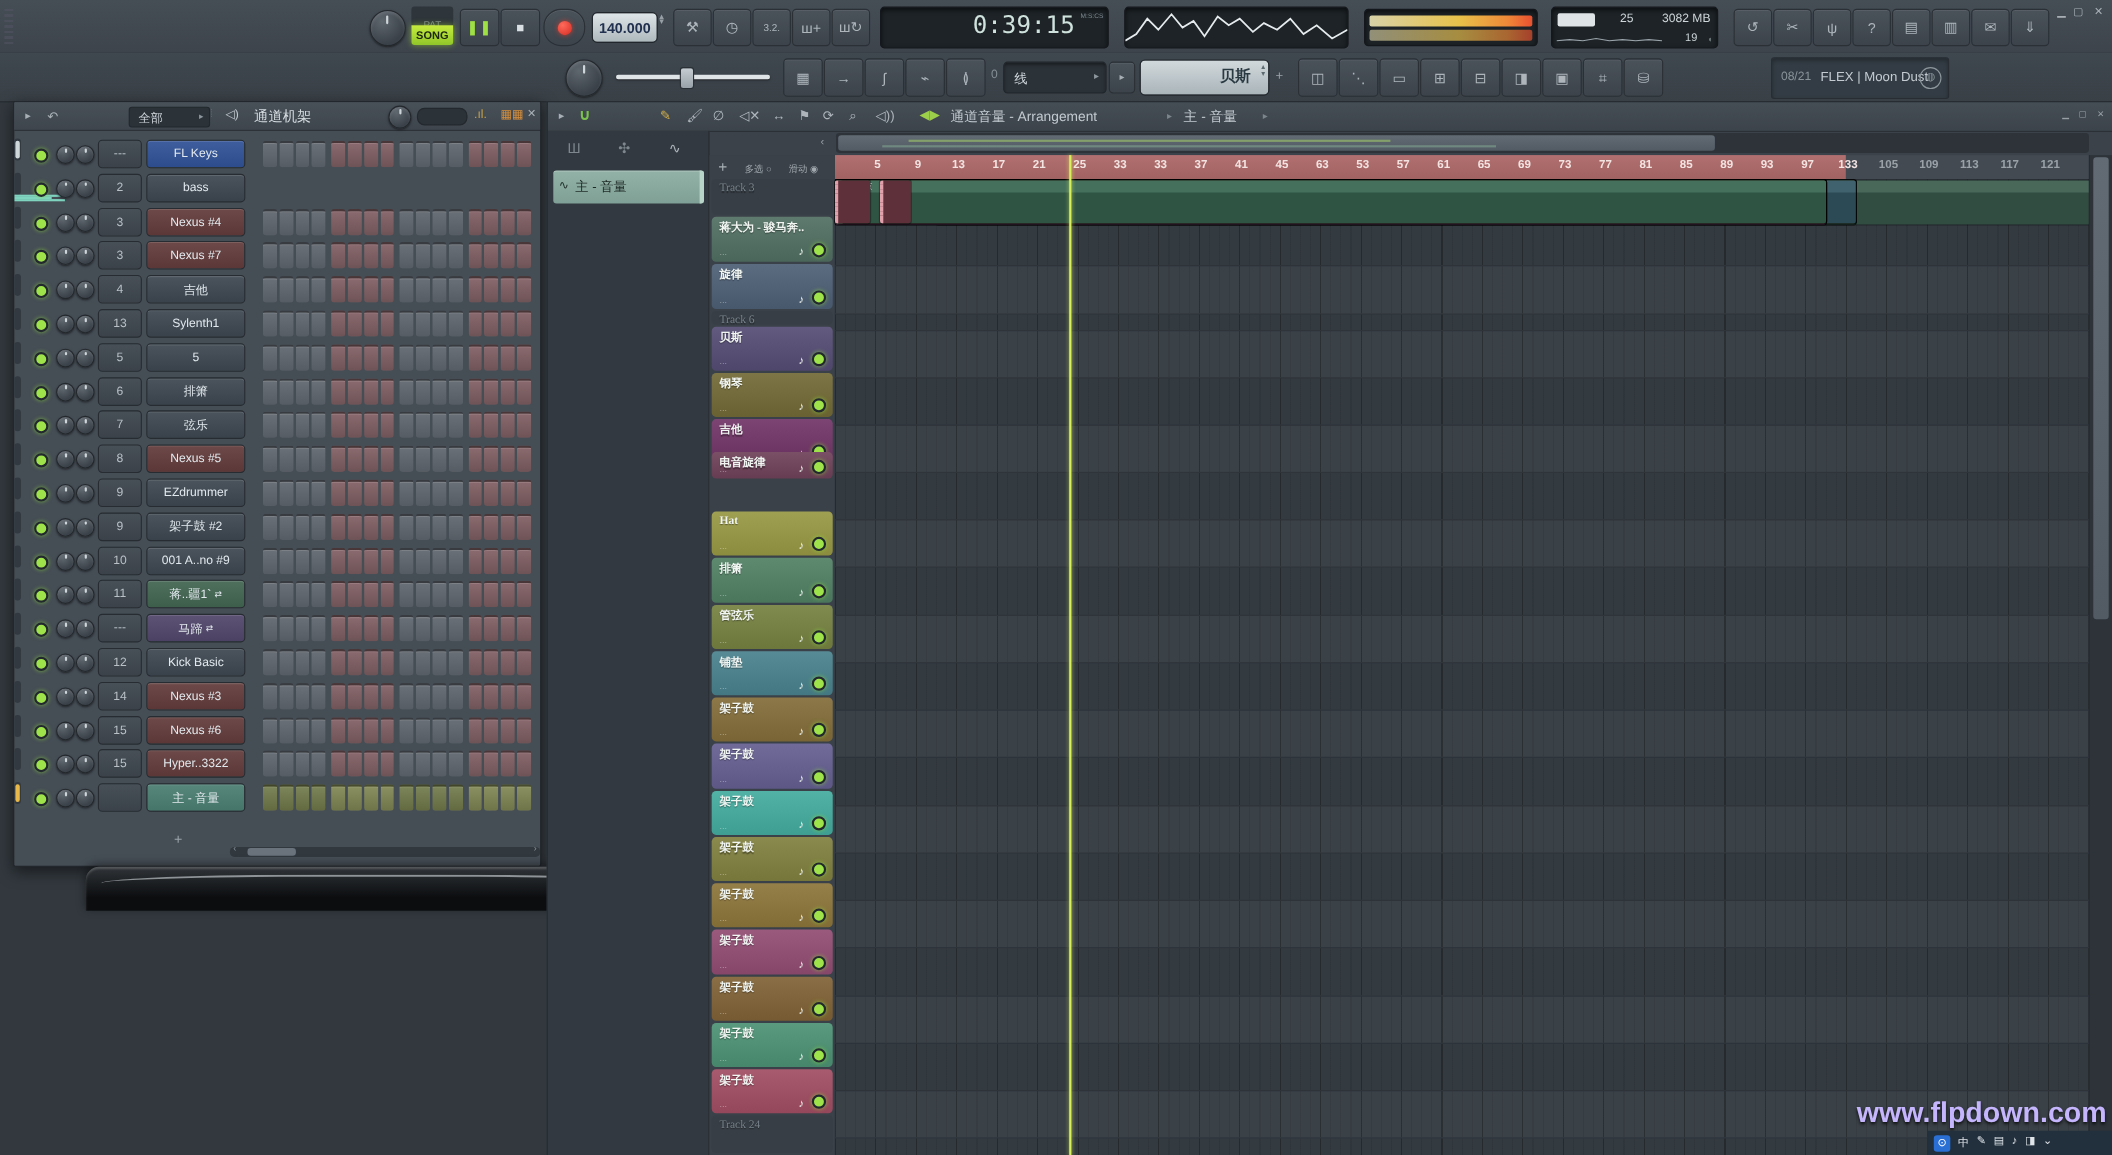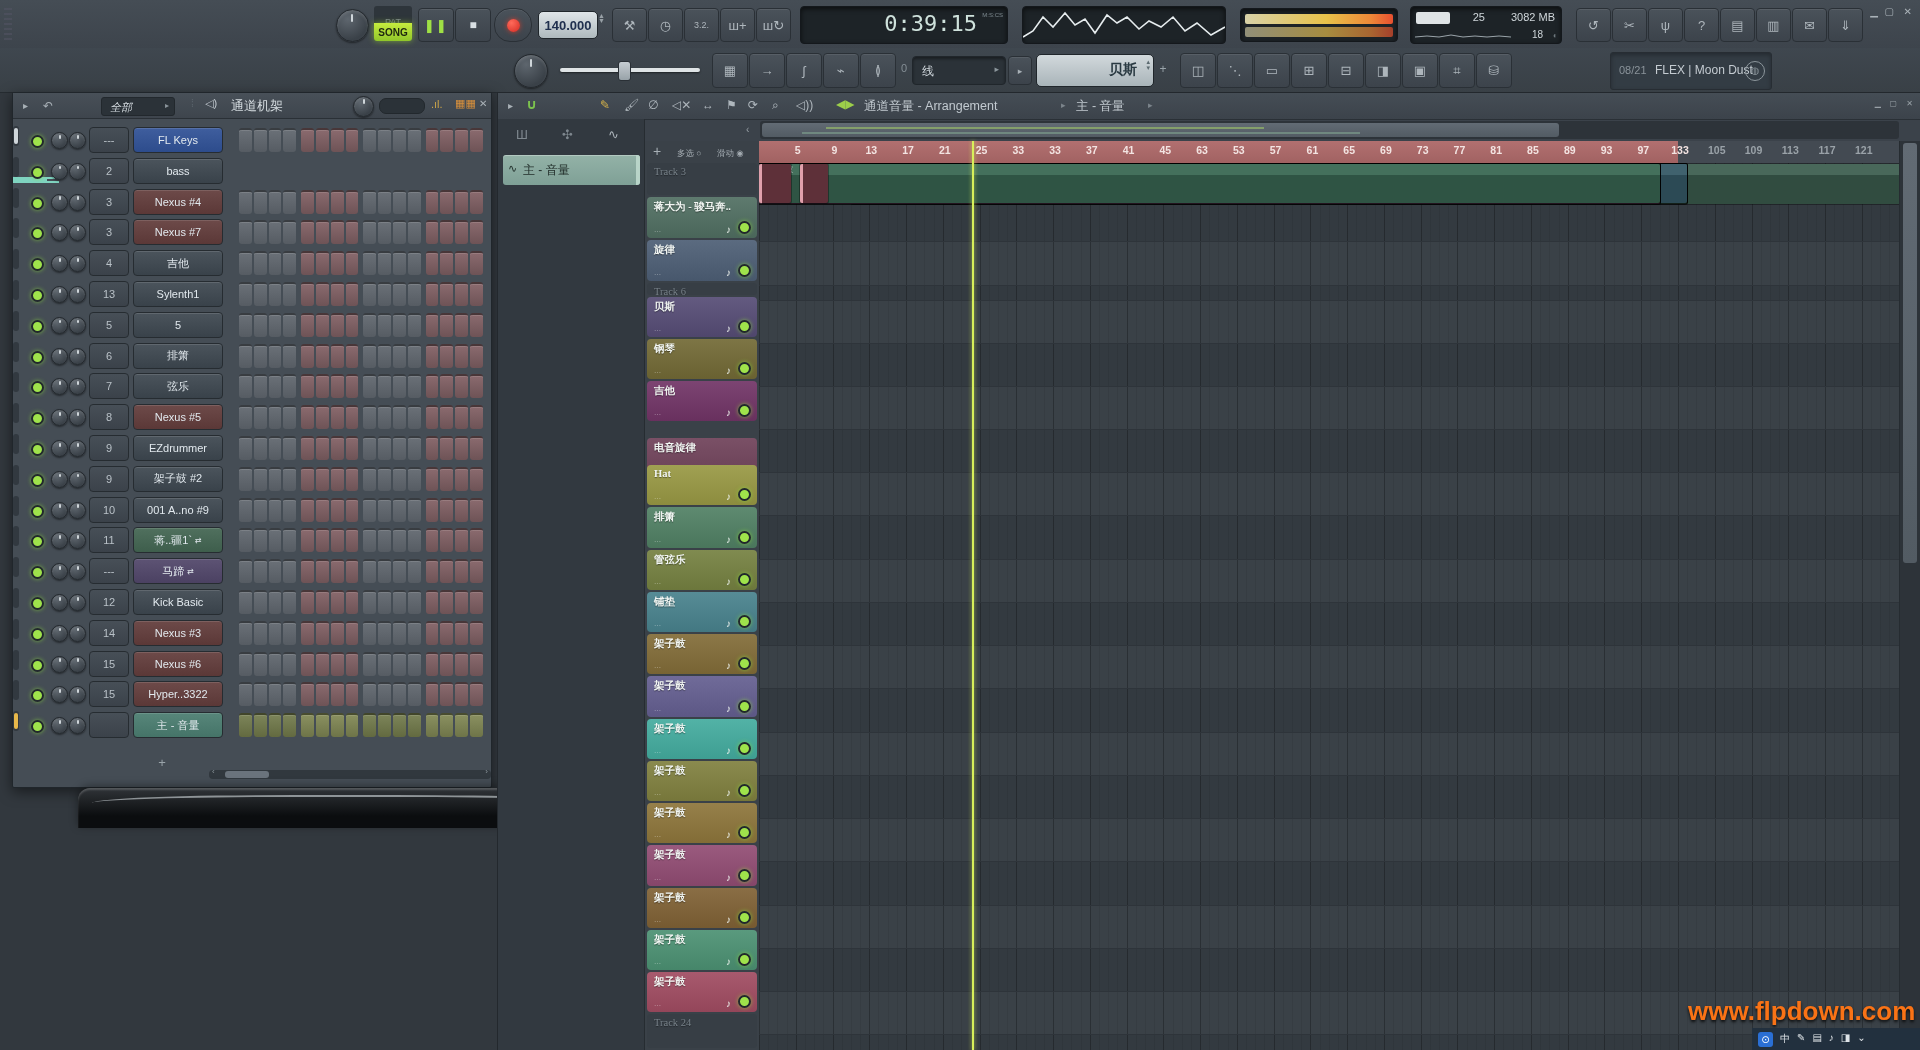--- a/index.html
+++ b/index.html
@@ -86,21 +86,21 @@
     <div class="abs" style="left:4px;top:5px;width:148px;height:10px;border-radius:2px;background:linear-gradient(90deg,#d8d2a8,#e8c24a 55%,#ee8838 85%,#e85030);"></div>
     <div class="abs" style="left:4px;top:18px;width:148px;height:10px;border-radius:2px;background:linear-gradient(90deg,#b8b494,#d4b048 55%,#d87c34 85%,#d44a2c);opacity:.75;"></div>
   </div>
   <div class="lcd-dark abs" style="left:1410px;top:6px;width:150px;height:36px;">
     <div class="abs" style="left:5px;top:5px;width:34px;height:12px;background:#dfe4e6;border-radius:2px;"></div>
     <span class="abs" style="left:44px;top:4px;width:30px;text-align:right;font-size:11px;color:#cfd6da;">25</span>
     <span class="abs" style="right:6px;top:4px;font-size:11px;color:#cfd6da;">3082 MB</span>
     <svg class="abs" style="left:4px;top:24px;" width="96" height="9">
         <polyline points="0,6 12,5 24,6 36,4 48,6 60,5 72,6 84,5 96,6" fill="none" stroke="#9aa4aa" stroke-width="1"></polyline>
       </svg>
-    <span class="abs" style="right:18px;bottom:3px;font-size:10px;color:#cfd6da;">18</span>
+    <span class="abs" style="right:18px;bottom:3px;font-size:10px;color:#cfd6da;">19</span>
     <span class="abs" style="right:4px;bottom:3px;font-size:8px;color:#6e787e;">◖</span>
   </div>
   <div class="abs" id="tb1icons" style="left:1576px;top:8px;height:32px;">
       <div class="btn" style="position: absolute; left: 0px; top: 0px; width: 33px; height: 32px;">
         <span class="ticon">↺</span>
       </div>
       <div class="btn" style="position: absolute; left: 36px; top: 0px; width: 33px; height: 32px;">
         <span class="ticon">✂</span>
       </div>
       <div class="btn" style="position: absolute; left: 72px; top: 0px; width: 33px; height: 32px;">
@@ -195,21 +195,21 @@
     <span class="abs" style="left:8px;top:11px;font-size:11px;color:#8a939a;">08/21</span>
     <span class="abs" style="left:44px;top:10px;font-size:12px;color:#c4cbd1;">FLEX | Moon Dust</span>
     <span class="abs" style="right:6px;top:8px;width:18px;height:18px;border:1.5px solid #8c969c;border-radius:50%;color:#8c969c;font-size:10px;text-align:center;line-height:17px;">◍</span>
   </div>
 </div>
 
 <div class="abs" style="left:12px;top:92px;width:478px;height:694px;background:#454d55;border:1px solid #20262b;border-radius:2px;box-shadow:0 4px 14px rgba(0,0,0,.5);">
   <div class="abs" style="left:0;top:0;right:0;height:25px;background:linear-gradient(#485058,#3e454d);border-bottom:1px solid #2a3036;">
     <span class="wbtn" style="left:10px;top:7px;">▸</span>
     <span class="wbtn" style="left:30px;top:6px;font-size:12px;">↶</span>
-    <div class="abs" style="left:88px;top:4px;width:72px;height:17px;background:#2b3238;border-radius:3px;border:1px solid #22282d;font-style:italic;">
+    <div class="abs" style="left:104px;top:4px;width:72px;height:17px;background:#2b3238;border-radius:3px;border:1px solid #22282d;">
       <span class="abs" style="left:8px;top:2px;font-size:11px;color:#d2d9de;">全部</span>
       <span class="abs" style="right:5px;top:3px;font-size:8px;color:#8c969c;">▸</span>
     </div>
     <span class="abs" style="left:178px;top:5px;font-size:10px;color:#5a636b;">⁞</span>
     <span class="abs" style="left:192px;top:4px;font-size:11px;color:#c2c9cf;">◁)</span>
     <span class="abs" style="left:218px;top:4px;font-size:13px;color:#d5dce0;">通道机架</span>
     <div class="knob" style="left:340px;top:3px;width:19px;height:19px;"></div>
     <div class="abs" style="left:366px;top:5px;width:44px;height:14px;background:#2b3238;border-radius:7px;border:1px solid #22282d;"></div>
     <span class="abs" style="left:418px;top:5px;font-size:11px;color:#c8a24a;">.ıl.</span>
     <span class="abs" style="left:442px;top:4px;font-size:11px;color:#d8903c;">▦▦</span>
@@ -769,21 +769,21 @@
           <div class="dots">···</div>
           <div class="note">♪</div>
           <div class="led" style="inset: auto 6px 4px auto;"></div>
         </div>
         <div class="thdr" style="top: 218px; height: 40px; background: linear-gradient(rgb(124, 68, 114), rgb(104, 48, 94));">
           <div class="nm">吉他</div>
           <div class="dots">···</div>
           <div class="note">♪</div>
           <div class="led" style="inset: auto 6px 4px auto;"></div>
         </div>
-        <div class="thdr" style="top: 275px; height: 49px; background: linear-gradient(rgb(122, 80, 102), rgb(102, 60, 82));">
+        <div class="thdr" style="top: 248px; height: 24px; background: linear-gradient(rgb(122, 80, 102), rgb(102, 60, 82));">
           <div class="nm">电音旋律</div>
           <div class="dots">···</div>
           <div class="note">♪</div>
           <div class="led" style="inset: auto 6px 4px auto;"></div>
         </div>
         <div class="thdr" style="top: 302px; height: 40px; background: linear-gradient(rgb(160, 160, 82), rgb(140, 140, 62));">
           <div class="nm">Hat</div>
           <div class="dots">···</div>
           <div class="note">♪</div>
           <div class="led" style="inset: auto 6px 4px auto;"></div>
@@ -1384,21 +1384,21 @@
       <div style="left: 0px; top: 851px; right: 0px; height: 36px; background: repeating-linear-gradient(90deg, rgba(0, 0, 0, 0.22) 0px, rgba(0, 0, 0, 0.22) 1px, transparent 1px, transparent 36.76px), repeating-linear-gradient(90deg, rgba(0, 0, 0, 0.07) 0px, rgba(0, 0, 0, 0.07) 1px, transparent 1px, transparent 9.19px) rgba(0, 0, 0, 0.06); border-bottom: 1px solid rgb(46, 52, 58);"></div>
     </div>
 
   <div class="abs" id="playhead" style="top: 48px; bottom: 0px; width: 2px; background: rgb(215, 239, 90); box-shadow: rgba(215, 239, 90, 0.8) 0px 0px 4px; z-index: 40; left: 474.208px;"></div>
 
   <div class="abs" style="right:0;top:48px;width:21px;bottom:0;background:#2d3339;border-left:1px solid #262c31;">
     <div class="abs" style="left:3px;top:2px;width:14px;height:420px;background:linear-gradient(#626b74,#525b63);border-radius:3px;"></div>
   </div>
 </div>
 
-<div class="abs" style="left:1688px;top:996px;font-size:26px;font-weight:bold;color:#f97316;text-shadow:0 2px 3px rgba(0,0,0,.8);z-index:60;">www.flpdown.com</div>
+<div class="abs" style="left:1688px;top:996px;font-size:26px;font-weight:bold;color:#c4b5fd;text-shadow:0 2px 3px rgba(0,0,0,.8);z-index:60;">www.flpdown.com</div>
 
 <div class="abs" style="left:1752px;top:1028px;width:168px;height:22px;background:#22303e;display:flex;align-items:center;gap:7px;padding:0 6px;z-index:70;">
   <span style="width:15px;height:15px;background:#2a6fd4;border-radius:3px;color:#fff;font-size:10px;text-align:center;line-height:15px;">⊙</span>
   <span id="taskicons" style="display:flex;gap:7px;font-size:10px;color:#dfe4e8;">
       <span>中</span>
       <span>✎</span>
       <span>▤</span>
       <span>♪</span>
       <span>◨</span>
       <span>⌄</span>

